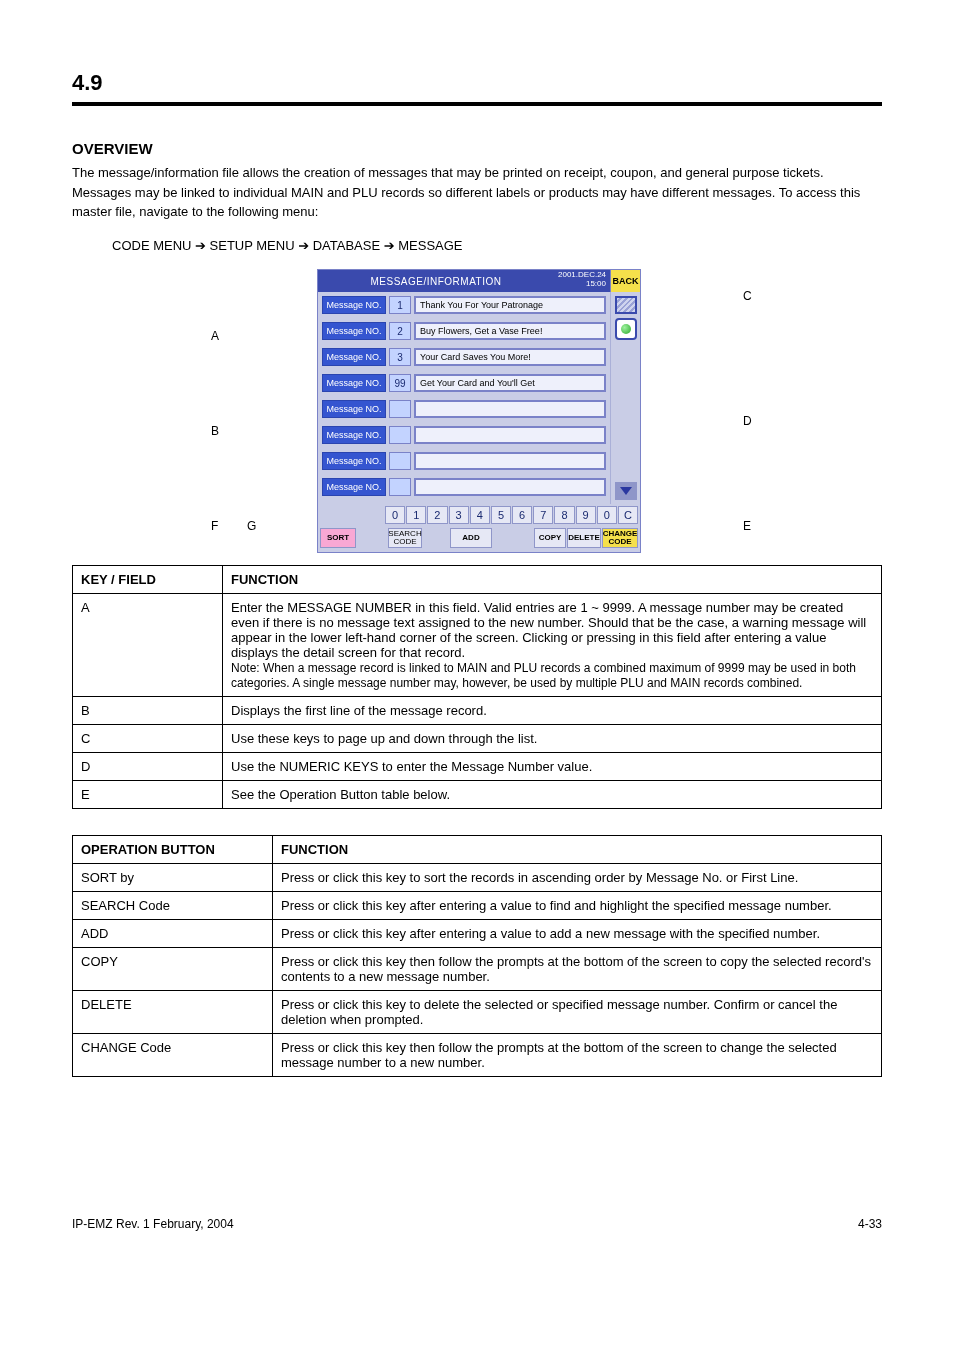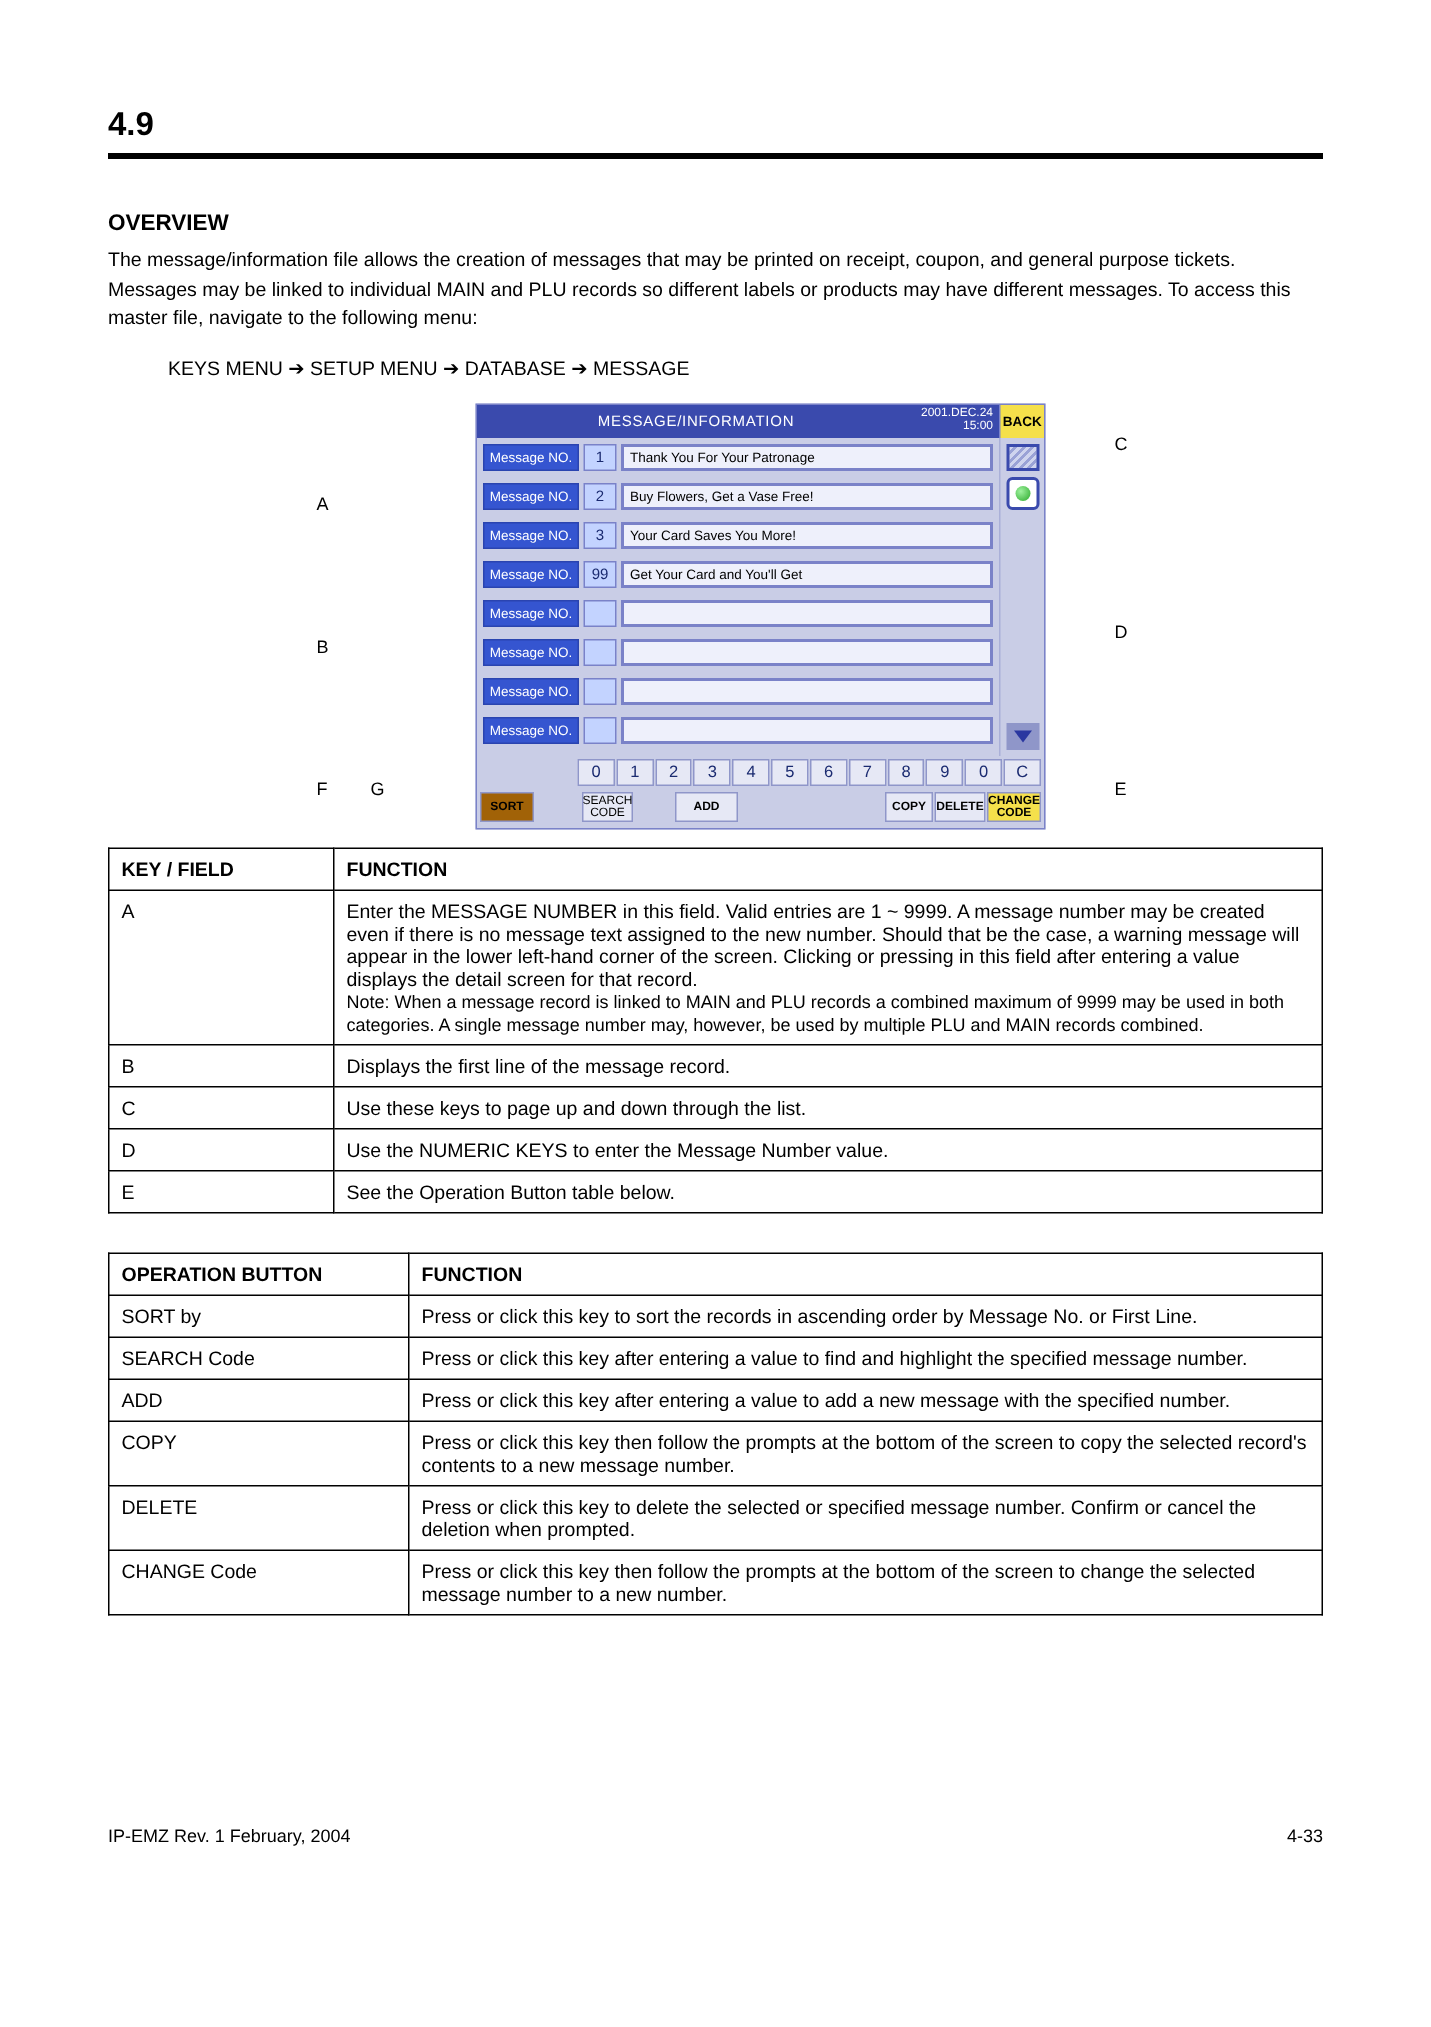--- a/index.html
+++ b/index.html
@@ -27,21 +27,21 @@
     margin: 0 auto 12px auto;
   }
   .callout-label {
     position: absolute;
     font-size: 12px;
     white-space: nowrap;
   }
 
   .shot {
     position: relative;
-    width: 380px;
+    width: 324px;
     margin: 0 0 0 120px;
     border: 1px solid #7a82c8;
     background: #c9cde6;
     font-size: 10px;
   }
   .shot-header {
     display: flex;
     height: 22px;
   }
   .shot-title-cell {
@@ -177,21 +177,21 @@
     height: 20px;
     border: 1px solid #8f96c9;
     font-size: 8px;
     line-height: 1;
     display:flex;align-items:center;justify-content:center;
     text-align:center;
     background:#e6e8f5;
     color:#000;
     padding:0 2px;
   }
-  .fn.sort { width: 36px; background:#a16207; font-weight:700; }
+  .fn.sort { width: 36px; background:#f9a8d4; font-weight:700; }
   .fn.gap  { width: 30px; background:transparent; border:none; }
   .fn.search { width: 34px; flex-direction:column; }
   .fn.add { width: 42px; font-weight:700; }
   .fn.copy { width: 32px; font-weight:700; }
   .fn.delete { width: 34px; font-weight:700; }
   .fn.change { width: 36px; background:#f5e04b; flex-direction:column; font-weight:700; }
   .fn.blank { flex: 1; background:transparent; border:none; }
   .fn.sml2 { width: 26px; background:transparent; border:none; }
 
   
@@ -227,21 +227,21 @@
 
 <div class="page-pad">
 
   <div class="section-row">
     <span class="section-num">4.9</span>
   </div>
   <hr class="section-rule">
 
   <div class="overview-title">OVERVIEW</div>
   <p class="body-text">The message/information file allows the creation of messages that may be printed on receipt, coupon, and general purpose tickets. Messages may be linked to individual MAIN and PLU records so different labels or products may have different messages. To access this master file, navigate to the following menu:</p>
-  <p class="body-text" style="padding-left:40px;font-weight:400">KEYS MENU  ➔  SETUP MENU  ➔  DATABASE  ➔  MESSAGE</p>
+  <p class="body-text" style="padding-left:40px;font-weight:400">CODE MENU  ➔  SETUP MENU  ➔  DATABASE  ➔  MESSAGE</p>
 
 
   <div class="figwrap">
 
     <span class="callout-label" style="left:14px; top:60px;">A</span>
     <span class="callout-label" style="left:14px; top:155px;">B</span>
     <span class="callout-label" style="left:546px; top:20px;">C</span>
     <span class="callout-label" style="left:546px; top:145px;">D</span>
     <span class="callout-label" style="left:546px; top:250px;">E</span>
     <span class="callout-label" style="left:14px; top:250px;">F</span>

